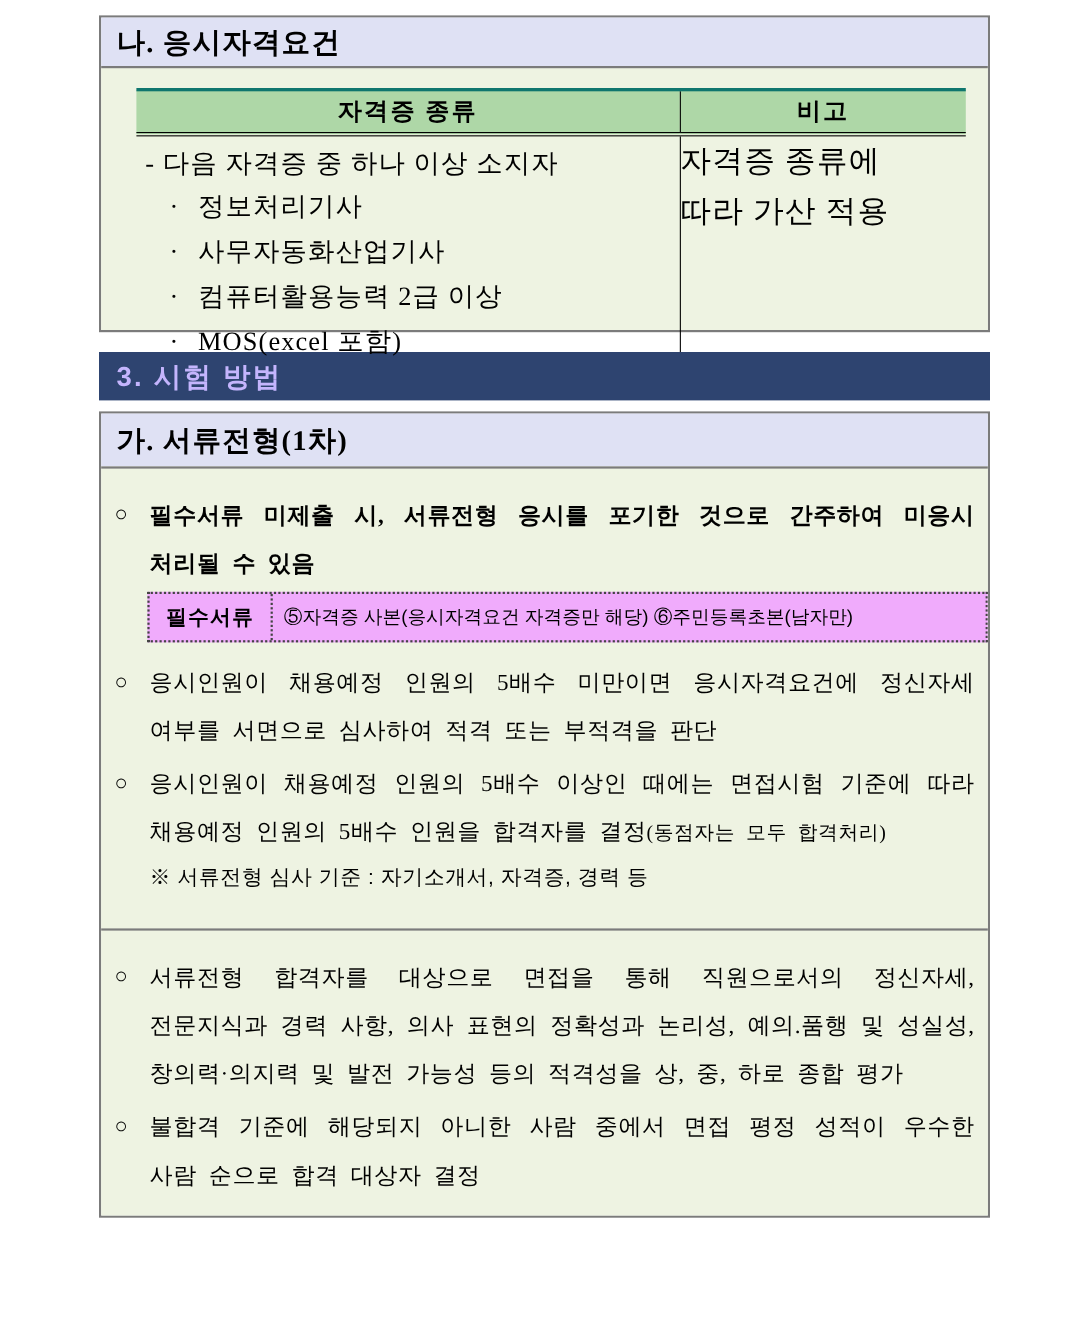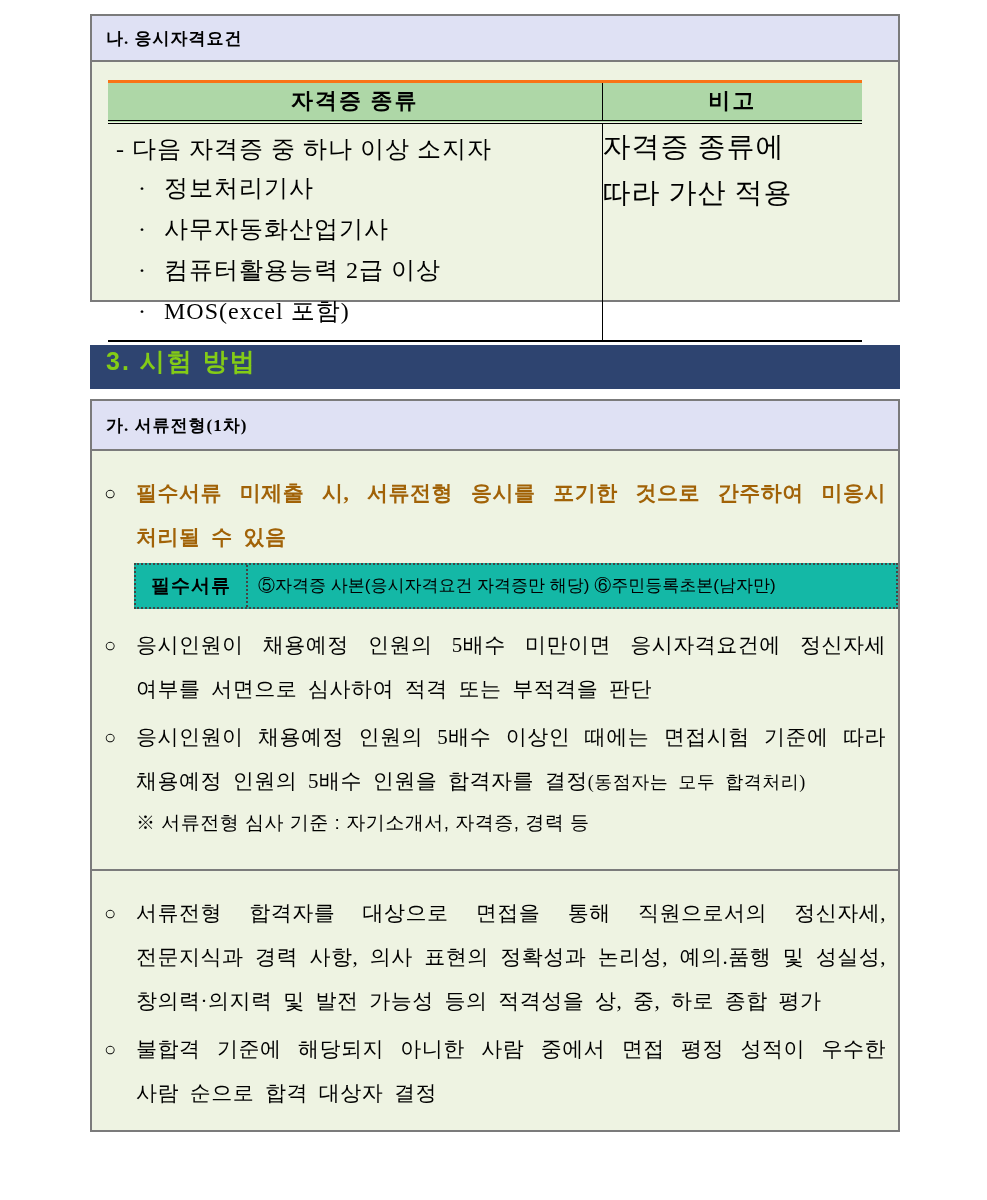--- a/index.html
+++ b/index.html
@@ -19,35 +19,35 @@
   .qual-box {
     margin-top: 14px;
     border: 2px solid #7b7b7b;
   }
   .row-header {
     background: #dfe1f4;
     height: 44px;
     display: flex;
     align-items: center;
     padding-left: 14px;
-    font-size: 17px;
+    font-size: 26px;
     font-weight: bold;
     letter-spacing: 1px;
   }
   .qual-content {
     background: #eef3e2;
     border-top: 2px solid #7b7b7b;
     height: 240px;
     padding-top: 18px;
   }
   table.cert-table {
     border-collapse: collapse;
-    margin-left: 16px;
+    margin-left: 32px;
     width: 754px;
-    border-top: 3px solid #f97316;
+    border-top: 3px solid #0f766e;
     border-bottom: 2px solid #000;
   }
   table.cert-table th {
     background: #aed7a7;
     height: 40px;
     font-size: 22px;
     font-weight: bold;
     letter-spacing: 2px;
     border-bottom: 4px double #000;
     text-align: center;
@@ -63,25 +63,26 @@
     font-size: 28px;
     line-height: 46px;
     letter-spacing: 1px;
   }
   .cert-intro { line-height: 38px; letter-spacing: 1px; }
   .cert-item { line-height: 41px; padding-left: 22px; letter-spacing: 1px; }
   .cert-item .dot { display: inline-block; width: 26px; }
 
   
   .navy-banner {
-    margin-top: 43px;
+    margin-top: 18px;
     height: 44px;
     background: #2e4470;
-    color: #84cc16;
-    display: flex;
+    color: #c4b5fd;
+    display: flex;
+    align-items: center;
     padding-left: 16px;
     font-family: "Liberation Sans", sans-serif;
     font-weight: bold;
     font-size: 25px;
     letter-spacing: 2px;
   }
 
   
   .method-box {
     margin-top: 10px;
@@ -109,28 +110,28 @@
   }
   .bullet .btext {
     flex: 1;
     font-size: 21px;
     line-height: 44px;
     text-align: justify;
     word-spacing: 5px;
     letter-spacing: 0.5px;
     word-break: keep-all;
   }
-  .bullet.warning .btext { color: #a16207; font-weight: bold; }
+  .bullet.warning .btext { color: #000000; font-weight: bold; }
   .small-inline { font-size: 18px; }
 
   .docs-box {
     margin: 4px 6px 14px 30px;
     width: 764px;
     border: 2px dotted #444;
-    background: #14b8a6;
+    background: #f0abfc;
     display: flex;
     font-family: "Liberation Sans", sans-serif;
   }
   .docs-label {
     flex: 0 0 112px;
     border-right: 2px dotted #444;
     display: flex;
     align-items: center;
     justify-content: center;
     font-size: 19px;

